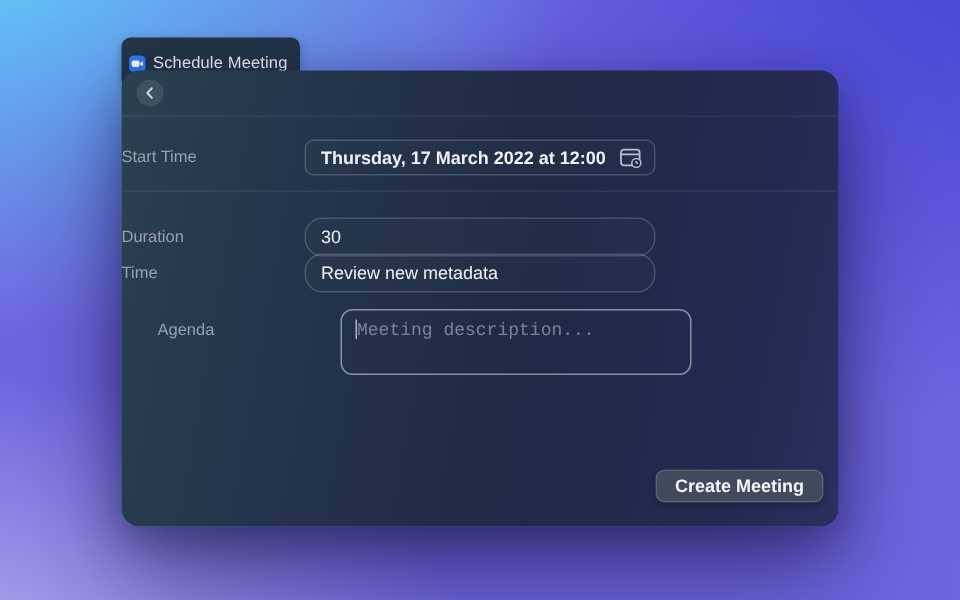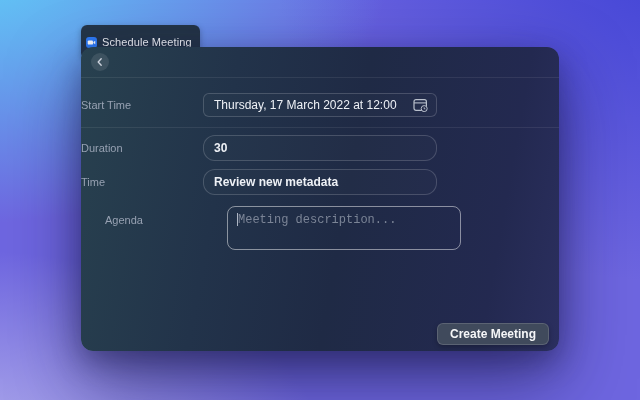--- a/index.html
+++ b/index.html
@@ -38,54 +38,54 @@
   .back-btn{
     position:absolute;left:10px;top:6px;width:18px;height:18px;border-radius:50%;
     background:rgba(255,255,255,0.10);border:none;padding:0;cursor:pointer;
     display:flex;align-items:center;justify-content:center;
   }
   .divider{position:absolute;left:0;width:100%;height:1px;background:rgba(255,255,255,0.08);}
   .d1{top:30px;} .d2{top:80px;}
 
   .row{position:absolute;left:0;width:100%;display:flex;align-items:center;}
   .row-start{top:46px;height:24px;}
-  .row-duration{top:89px;height:24px;}
+  .row-duration{top:99px;height:24px;}
   .row-topic{top:123px;height:24px;}
   .row-agenda{top:159px;height:44px;align-items:flex-start;}
   .f-label{
     width:107px;flex:0 0 107px;margin-right:15px;
     color:#97a1b2;font-size:11px;
   }
   .row-agenda .f-label{padding-top:8px;margin-left:24px;}
   .field,.f-input{
     width:234px;flex:0 0 234px;height:24px;box-sizing:border-box;
     border:1px solid rgba(255,255,255,0.17);border-radius:6px;
     background:rgba(255,255,255,0.015);color:#eef1f6;font-size:12px;
   }
-  .f-input{padding:12px 10px;font-weight:bold;outline:none;
+  .f-input{padding:12px 10px;font-weight:normal;outline:none;
     font-family:"Liberation Sans","DejaVu Sans",sans-serif;border-radius:12px;}
   .date-field{
     display:flex;align-items:center;justify-content:space-between;
     padding:0 8px 0 10px;cursor:pointer;
   }
-  .date-text{font-weight:normal;white-space:nowrap;}
+  .date-text{font-weight:bold;white-space:nowrap;}
   .cal-btn{display:flex;align-items:center;flex:0 0 auto;}
 
   .agenda-wrap{position:relative;width:234px;flex:0 0 234px;height:44px;}
   .f-textarea{
     width:100%;height:100%;box-sizing:border-box;resize:none;
     border:1px solid rgba(255,255,255,0.48);border-radius:8px;
     background:transparent;color:#eef1f6;font-size:12px;padding:6px 10px;
     font-family:Liberation Mono, monospace;outline:none;
   }
   .f-textarea::placeholder{color:#7b8496;opacity:1;}
   .caret{position:absolute;left:10px;top:7px;width:1px;height:13px;background:#aeb6c4;}
 
   .create-btn{
-    position:absolute;right:10px;bottom:6px;height:22px;padding:0 12px;
+    position:absolute;right:10px;bottom:16px;height:22px;padding:0 12px;
     background:#404a5c;border:1px solid rgba(255,255,255,0.14);border-radius:6px;
     color:#f5f6f8;font-size:12px;font-weight:bold;cursor:pointer;
     font-family:"Liberation Sans","DejaVu Sans",sans-serif;
     box-shadow:0 2px 5px rgba(0,0,0,0.25);
   }
 </style>
 </head>
 <body>
 
 <div class="stage">

